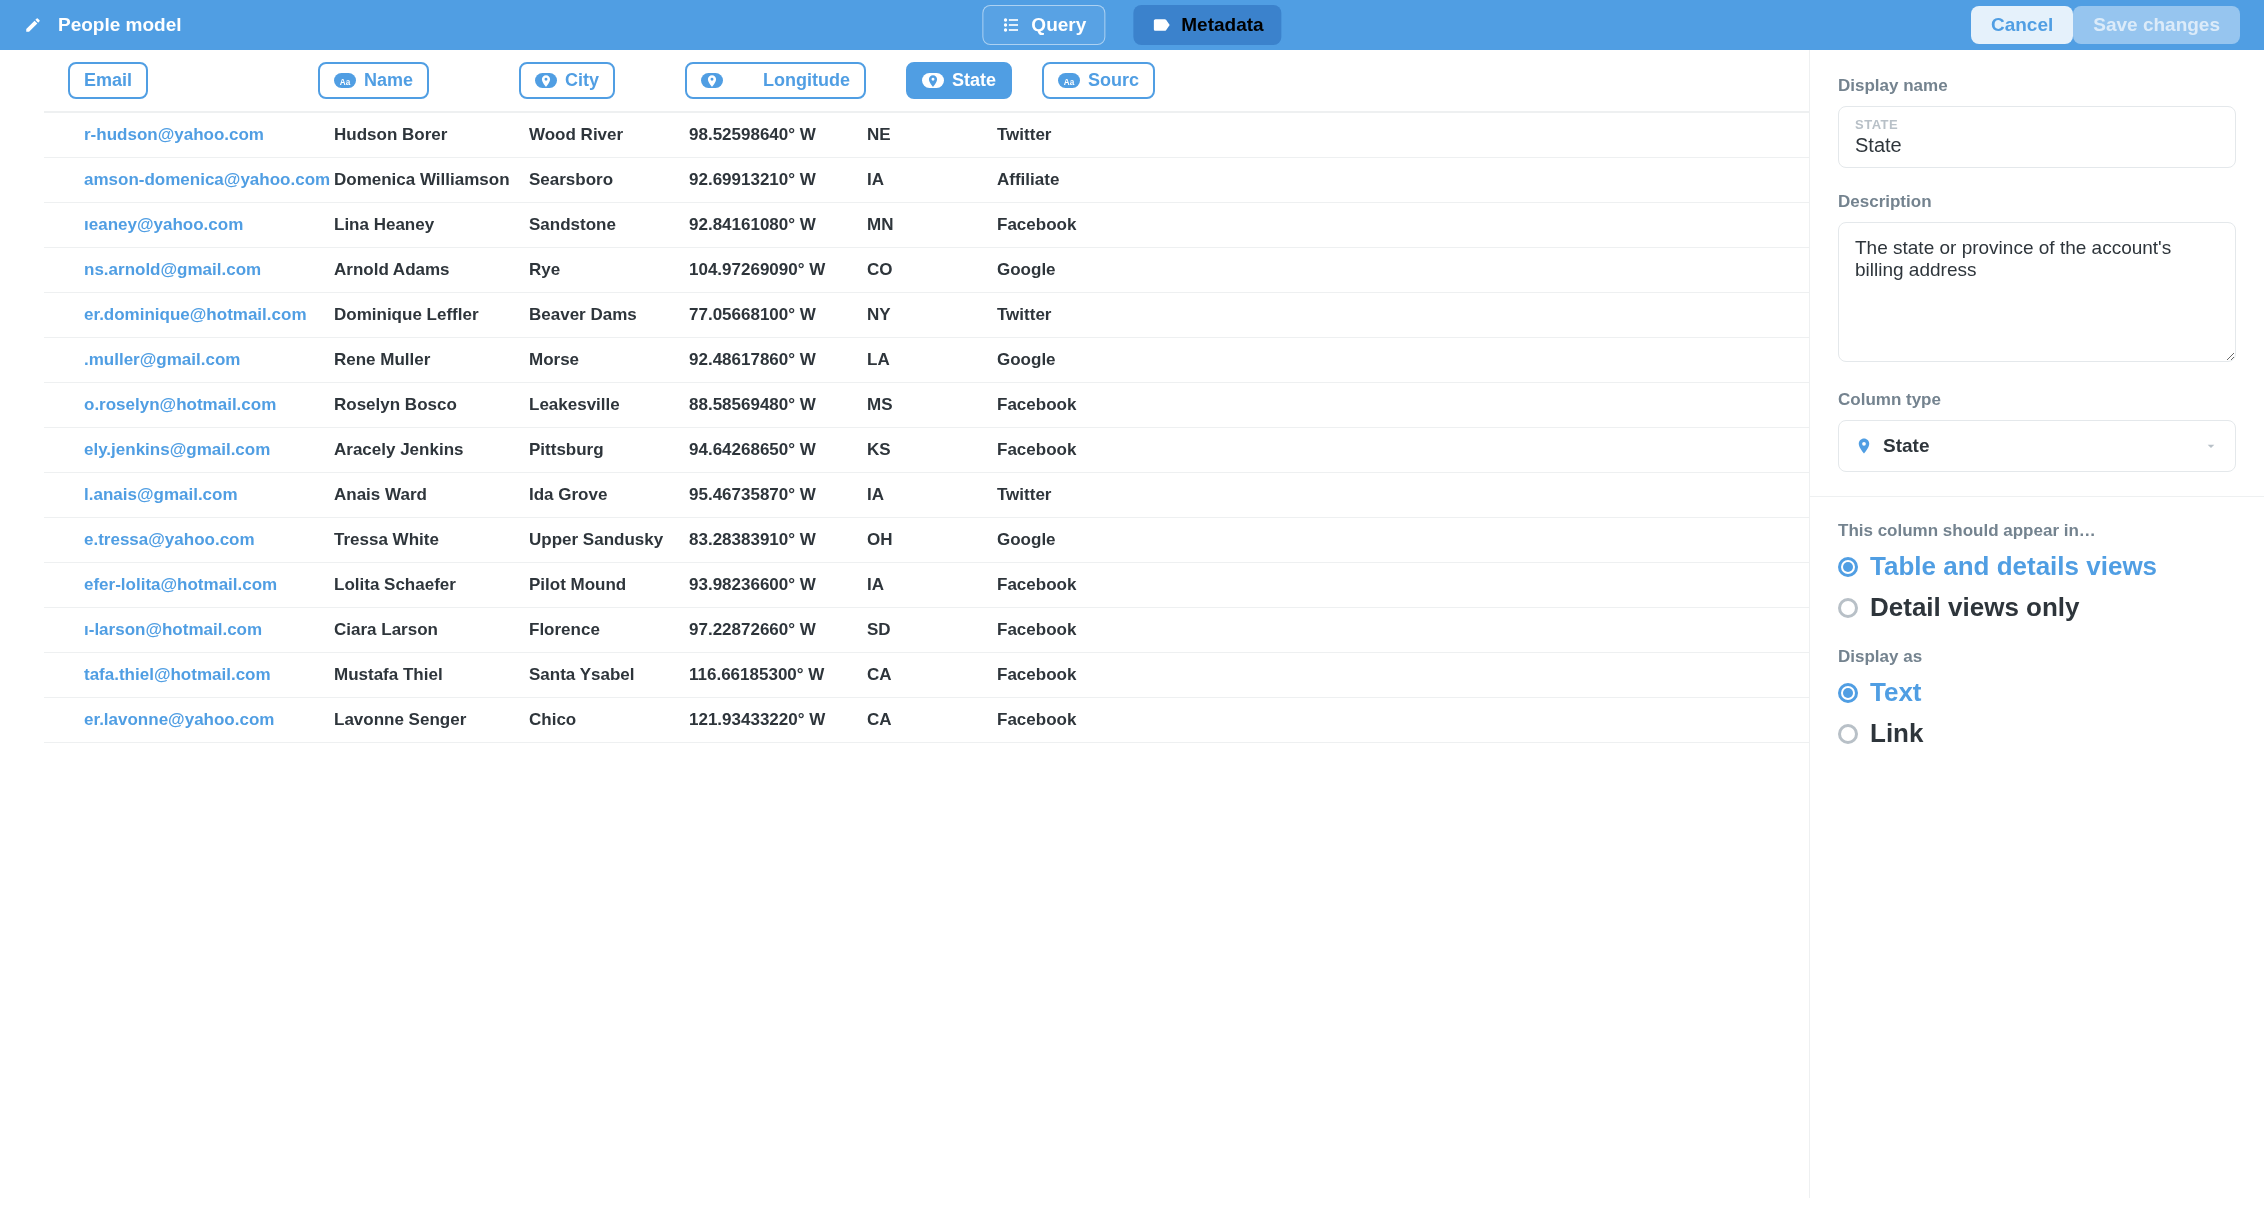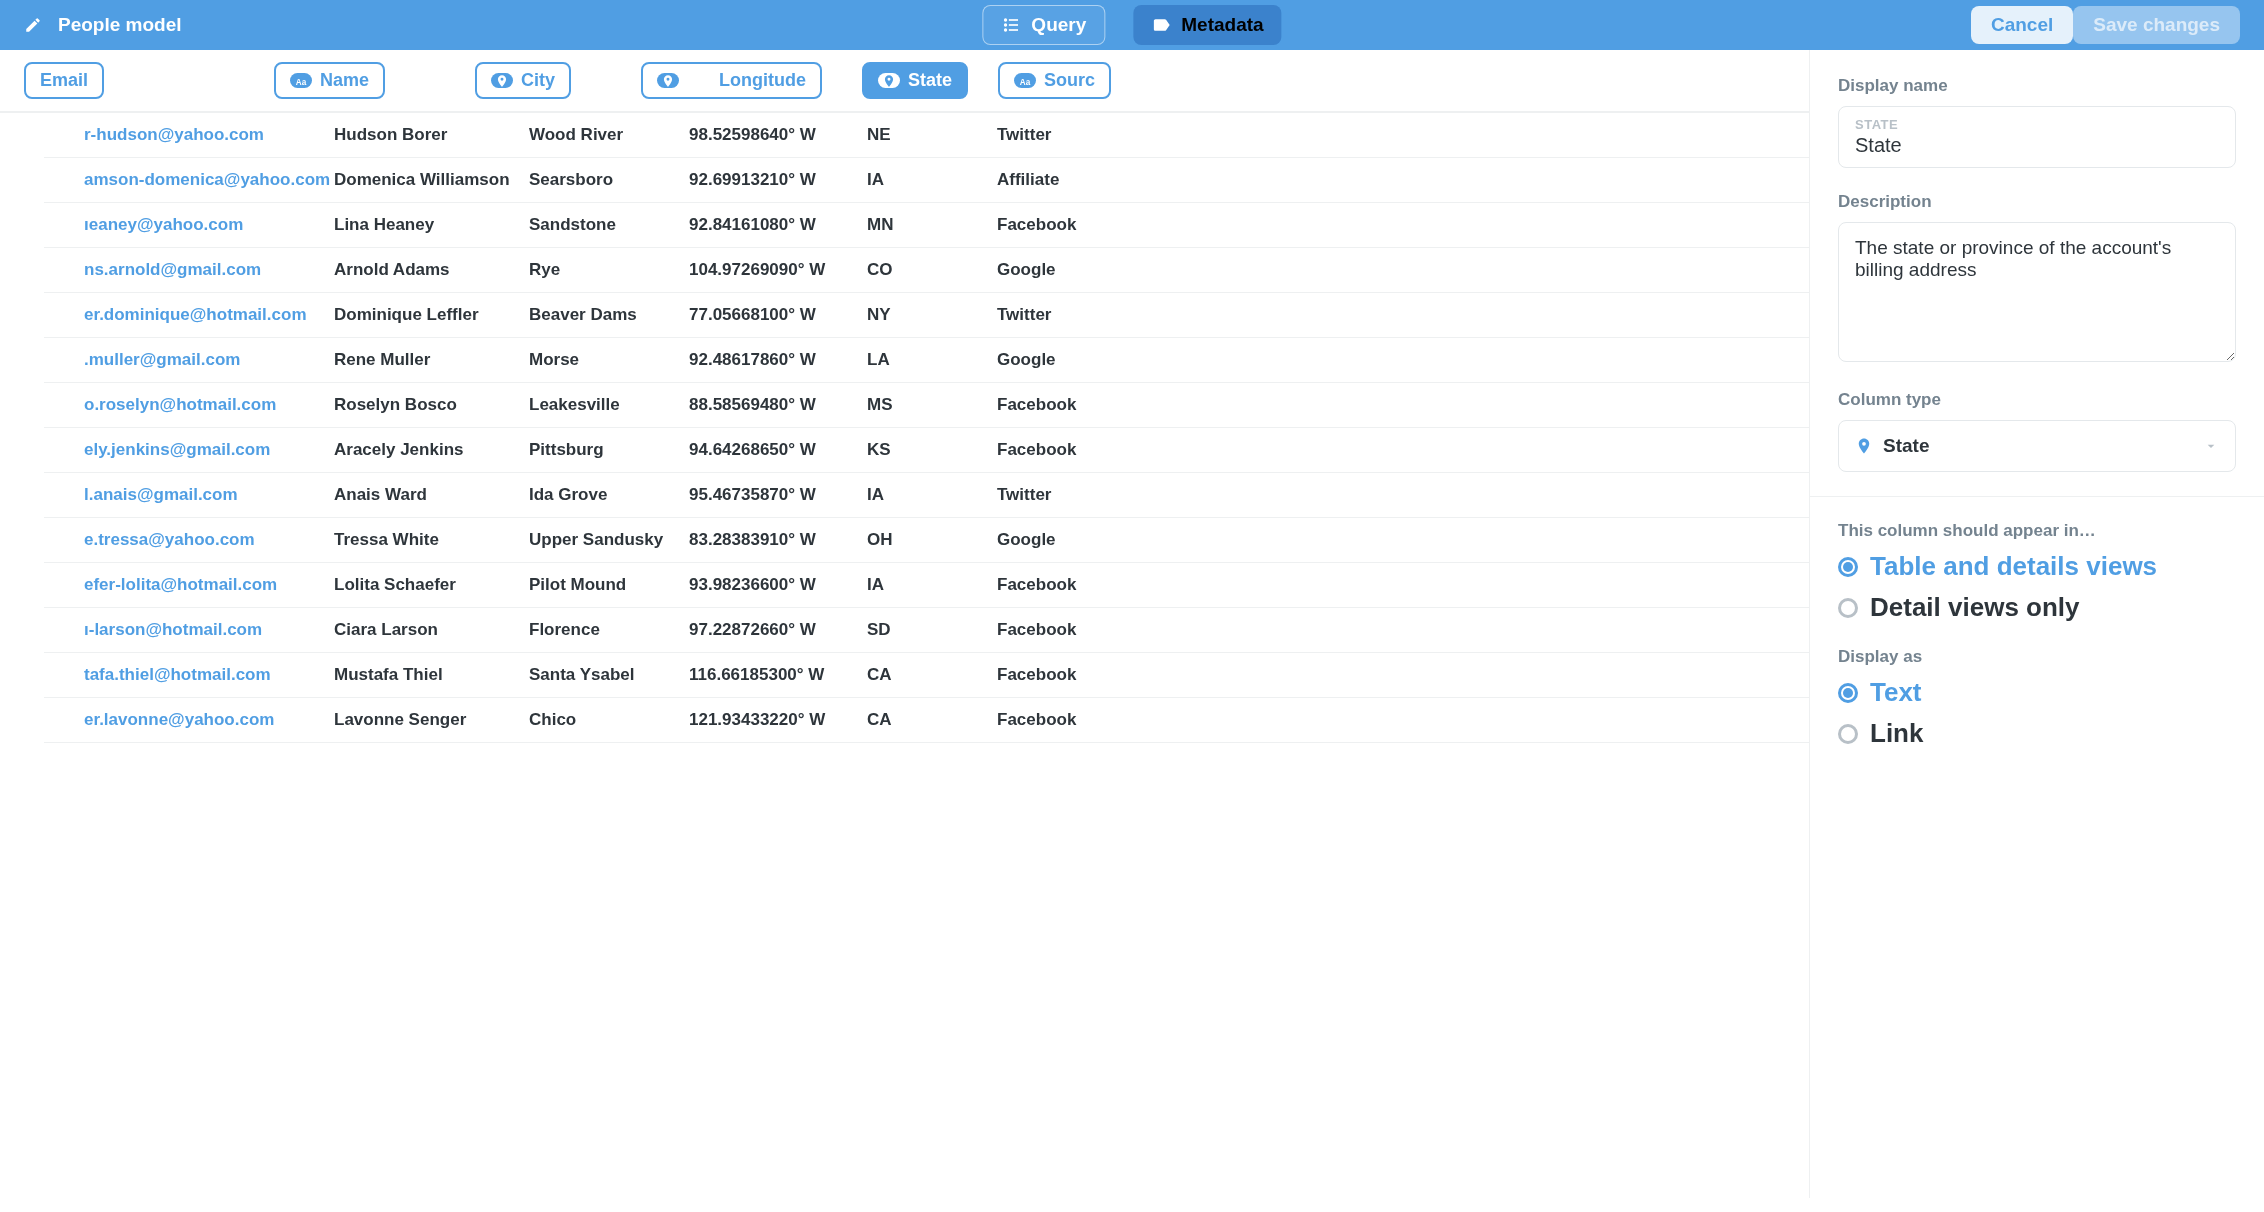--- a/index.html
+++ b/index.html
@@ -10,38 +10,38 @@
 .pencil-icon { width: 18px; height: 18px; fill: #fff; }
 .header-title { color: #fff; font-size: 19px; font-weight: 700; }
 .header-center { position: absolute; left: 50%; transform: translateX(-50%); display: flex; gap: 28px; }
 .header-btn { display: flex; align-items: center; gap: 10px; padding: 8px 18px; border-radius: 8px; font-size: 19px; font-weight: 700; cursor: pointer; border: none; }
 .btn-query { background: rgba(255,255,255,0.05); color: #fff; border: 1px solid rgba(255,255,255,0.5); }
 .btn-metadata { background: #3b82cc; color: #000000; }
 .header-right { margin-left: auto; display: flex; }
 .btn-cancel { background: rgba(255,255,255,0.85); color: #509ee3; padding: 8px 20px; border-radius: 8px; font-size: 19px; font-weight: 700; border: none; cursor: pointer; }
 .btn-save { background: rgba(255,255,255,0.5); color: #fff; padding: 8px 20px; border-radius: 8px; font-size: 19px; font-weight: 700; border: none; cursor: pointer; opacity: 0.8; }
 
-.content { display: flex; height: calc(100vh - 64px); }
+.content { display: flex; height: calc(100vh - 64px); padding-left: 44px; }
 .table-area { flex: 1; overflow: hidden; }
 
 .col-headers { display: flex; padding: 12px 0 12px 24px; border-bottom: 2px solid #eef0f1; gap: 0; }
 .col-header { display: inline-flex; align-items: center; gap: 8px; padding: 6px 14px; border: 2px solid #509ee3; border-radius: 8px; font-size: 18px; font-weight: 700; color: #509ee3; cursor: pointer; }
 .col-header.selected { background: #509ee3; color: #fff; }
 .col-header .icon-box { width: 22px; height: 15px; background: #509ee3; border-radius: 9px; display: flex; align-items: center; justify-content: center; }
 .col-header.selected .icon-box { background: #fff; }
 .col-header .icon-box svg { width: 14px; height: 14px; fill: #fff; }
 .col-header.selected .icon-box svg { fill: #509ee3; }
 
 .ch-email { margin-right: 170px; }
 .ch-name { margin-right: 90px; }
 .ch-city { margin-right: 70px; }
 .ch-long { margin-right: 40px; gap: 40px; }
 .ch-state { margin-right: 30px; }
 
-.data-rows { overflow-y: auto; margin-left: 44px; }
+.data-rows { overflow-y: auto; }
 .data-row { display: flex; padding: 12px 0 12px 40px; border-bottom: 1px solid #eef0f1; font-size: 17px; }
 .cell-email { width: 250px; color: #509ee3; font-weight: 600; white-space: nowrap; overflow: hidden; }
 .cell-name { width: 195px; color: #2e353b; font-weight: 600; }
 .cell-city { width: 160px; color: #2e353b; font-weight: 600; }
 .cell-long { width: 178px; color: #2e353b; font-weight: 600; text-align: left; }
 .cell-state { width: 130px; color: #2e353b; font-weight: 600; }
 .cell-source { width: 120px; color: #2e353b; font-weight: 600; }
 
 .sidebar { width: 455px; border-left: 1px solid #eef0f1; padding: 26px 28px; overflow-y: auto; }
 .sb-label { color: #74838f; font-size: 17px; font-weight: 700; margin-bottom: 10px; }

